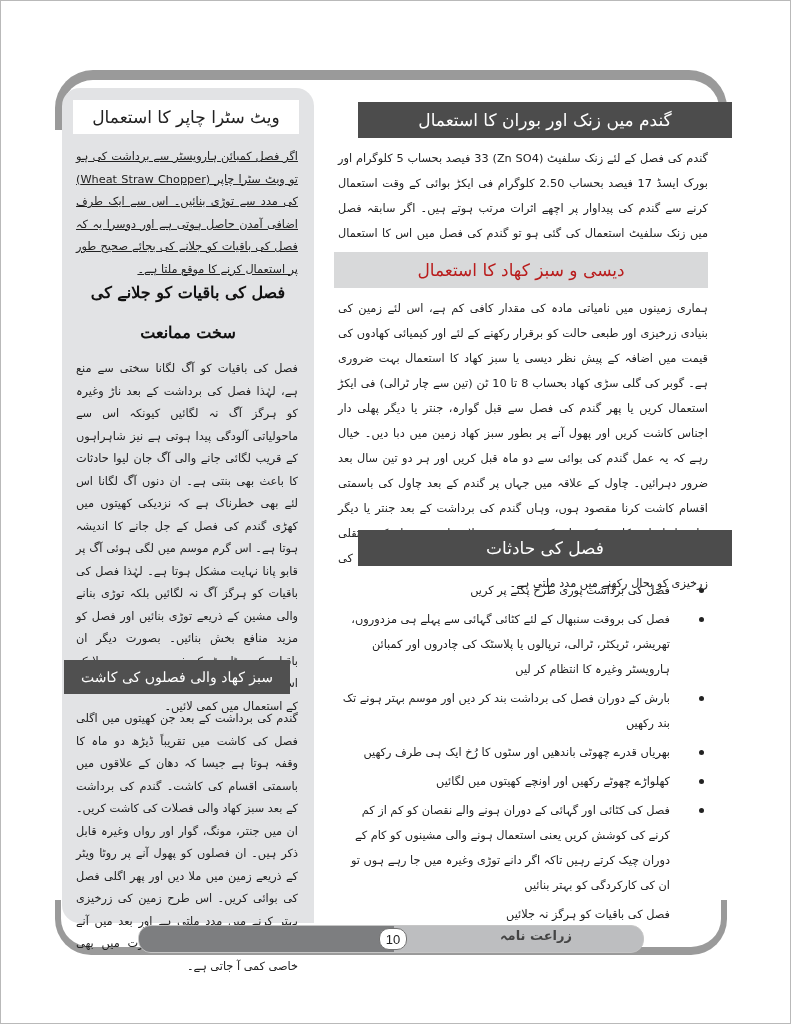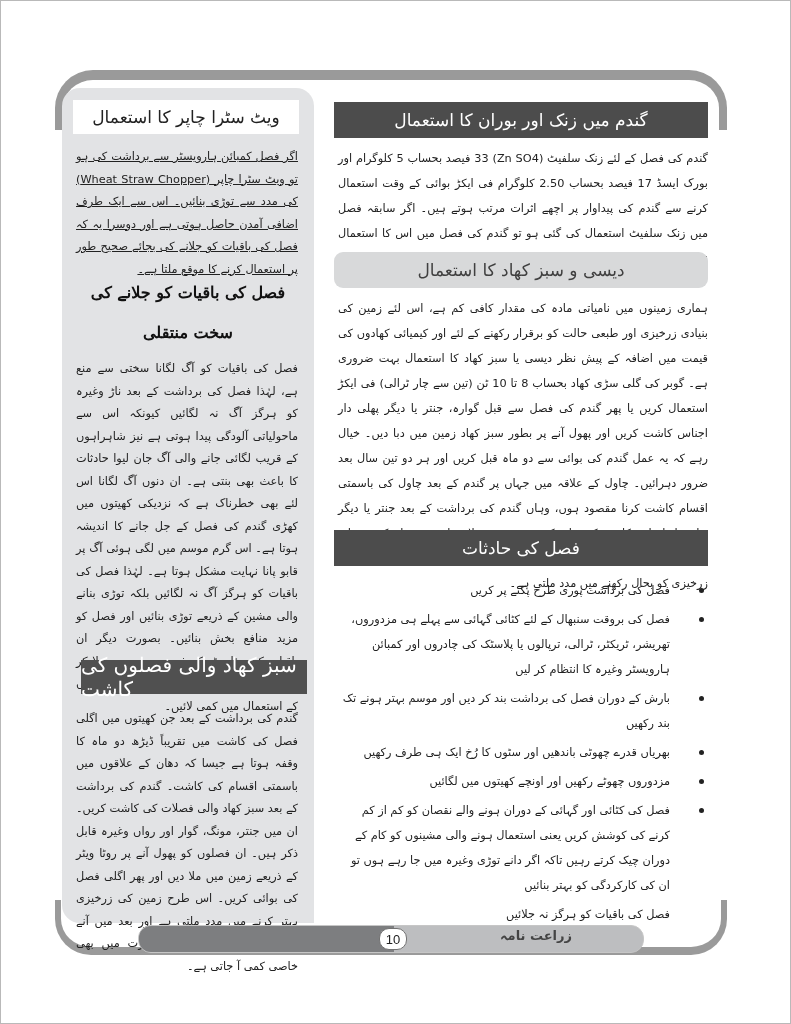--- a/index.html
+++ b/index.html
@@ -34,32 +34,32 @@
   }
   .sb-text {
     position: absolute; left: 76px; width: 222px; direction: rtl; text-align: justify;
     font-size: 11.3px; line-height: 22.5px; color: #222;
   }
   .sb-heading {
     position: absolute; left: 70px; width: 236px; direction: rtl; text-align: center;
     font-family: "DejaVu Serif", serif; font-weight: bold; font-size: 16px; line-height: 42px; color: #111;
   }
   .sb-title-dark {
-    position: absolute; left: 81px; top: 660px; width: 226px; height: 34px;
+    position: absolute; left: 64px; top: 660px; width: 226px; height: 34px;
     background: #505050; color: #fff; display: flex; align-items: center; justify-content: center;
-    font-family: "DejaVu Serif", serif; font-size: 20px;
+    font-family: "DejaVu Serif", serif; font-size: 14px;
   }
   
   .m-head {
     position: absolute; left: 334px; width: 374px; height: 36px;
     display: flex; align-items: center; justify-content: center;
     font-family: "DejaVu Serif", serif; font-size: 17px;
   }
-  .m-head.dark { background: #4c4c4c; color: #fff; }
-  .m-head.light { background: #d8d9da; color: #404040; border-radius: 9px; }
+  .m-head.dark { background: #4c4c4c; color: #fff; margin-left: 24px; }
+  .m-head.light { background: #d8d9da; color: #b91c1c; }
   .m-text {
     position: absolute; left: 338px; width: 370px; direction: rtl; text-align: justify;
     font-size: 11.3px; line-height: 25px; color: #222;
   }
   .bullets {
     position: absolute; left: 338px; top: 578px; width: 372px; margin: 0; padding: 0;
     list-style: none; direction: rtl; font-size: 11.3px; color: #222;
   }
   .bullets li { position: relative; padding-right: 0; margin-right: 40px; line-height: 25px; margin-bottom: 4px; }
   .bullets li .dot {
@@ -88,39 +88,39 @@
 
 <div class="page-border"></div>
 <div class="frame-top"></div>
 <div class="frame-bottom"></div>
 
 <div class="sidebar"></div>
 <div class="sb-title">ویٹ سٹرا چاپر کا استعمال</div>
 <div class="sb-text" style="top:146px;text-decoration:underline;">اگر فصل کمبائن ہارویسٹر سے برداشت کی ہو تو ویٹ سٹرا چاپر (Wheat Straw Chopper) کی مدد سے توڑی بنائیں۔ اس سے ایک طرف اضافی آمدن حاصل ہوتی ہے اور دوسرا یہ کہ فصل کی باقیات کو جلانے کی بجائے صحیح طور پر استعمال کرنے کا موقع ملتا ہے۔</div>
 
 <div class="sb-heading" style="top:272px;">فصل کی باقیات کو جلانے کی</div>
-<div class="sb-heading" style="top:312px;">سخت منتقلی</div>
+<div class="sb-heading" style="top:312px;">سخت ممانعت</div>
 <div class="sb-text" style="top:358px;">فصل کی باقیات کو آگ لگانا سختی سے منع ہے، لہٰذا فصل کی برداشت کے بعد ناڑ وغیرہ کو ہرگز آگ نہ لگائیں کیونکہ اس سے ماحولیاتی آلودگی پیدا ہوتی ہے نیز شاہراہوں کے قریب لگائی جانے والی آگ جان لیوا حادثات کا باعث بھی بنتی ہے۔ ان دنوں آگ لگانا اس لئے بھی خطرناک ہے کہ نزدیکی کھیتوں میں کھڑی گندم کی فصل کے جل جانے کا اندیشہ ہوتا ہے۔ اس گرم موسم میں لگی ہوئی آگ پر قابو پانا نہایت مشکل ہوتا ہے۔ لہٰذا فصل کی باقیات کو ہرگز آگ نہ لگائیں بلکہ توڑی بنانے والی مشین کے ذریعے توڑی بنائیں اور فصل کو مزید منافع بخش بنائیں۔ بصورت دیگر ان باقیات کو روٹا ویٹر کے ذریعے زمین میں ملا کر اس کی زرخیزی کو بڑھائیں اور قیمتی کھادوں کے استعمال میں کمی لائیں۔</div>
 
 <div class="sb-title-dark">سبز کھاد والی فصلوں کی کاشت</div>
 <div class="sb-text" style="top:708px;">گندم کی برداشت کے بعد جن کھیتوں میں اگلی فصل کی کاشت میں تقریباً ڈیڑھ دو ماہ کا وقفہ ہوتا ہے جیسا کہ دھان کے علاقوں میں باسمتی اقسام کی کاشت۔ گندم کی برداشت کے بعد سبز کھاد والی فصلات کی کاشت کریں۔ ان میں جنتر، مونگ، گوار اور رواں وغیرہ قابل ذکر ہیں۔ ان فصلوں کو پھول آنے پر روٹا ویٹر کے ذریعے زمین میں ملا دیں اور پھر اگلی فصل کی بوائی کریں۔ اس طرح زمین کی زرخیزی بہتر کرنے میں مدد ملتی ہے اور بعد میں آنے والی فصل کی کھاد کی ضرورت میں بھی خاصی کمی آ جاتی ہے۔</div>
 
 <div class="m-head dark" style="top:102px;">گندم میں زنک اور بوران کا استعمال</div>
 <div class="m-text" style="top:146px;">گندم کی فصل کے لئے زنک سلفیٹ (Zn SO4) 33 فیصد بحساب 5 کلوگرام اور بورک ایسڈ 17 فیصد بحساب 2.50 کلوگرام فی ایکڑ بوائی کے وقت استعمال کرنے سے گندم کی پیداوار پر اچھے اثرات مرتب ہوتے ہیں۔ اگر سابقہ فصل میں زنک سلفیٹ استعمال کی گئی ہو تو گندم کی فصل میں اس کا استعمال نہ کریں۔</div>
 
 <div class="m-head light" style="top:252px;">دیسی و سبز کھاد کا استعمال</div>
 <div class="m-text" style="top:296px;">ہماری زمینوں میں نامیاتی مادہ کی مقدار کافی کم ہے، اس لئے زمین کی بنیادی زرخیزی اور طبعی حالت کو برقرار رکھنے کے لئے اور کیمیائی کھادوں کی قیمت میں اضافہ کے پیش نظر دیسی یا سبز کھاد کا استعمال بہت ضروری ہے۔ گوبر کی گلی سڑی کھاد بحساب 8 تا 10 ٹن (تین سے چار ٹرالی) فی ایکڑ استعمال کریں یا پھر گندم کی فصل سے قبل گوارہ، جنتر یا دیگر پھلی دار اجناس کاشت کریں اور پھول آنے پر بطور سبز کھاد زمین میں دبا دیں۔ خیال رہے کہ یہ عمل گندم کی بوائی سے دو ماہ قبل کریں اور ہر دو تین سال بعد ضرور دہرائیں۔ چاول کے علاقہ میں جہاں پر گندم کے بعد چاول کی باسمتی اقسام کاشت کرنا مقصود ہوں، وہاں گندم کی برداشت کے بعد جنتر یا دیگر پھلی دار اجناس کاشت کی جا سکتی ہیں۔ یہ فصلات باسمتی دھان کی منتقلی سے 15 تا 20 دن پہلے ہل چلا کر زمین میں ملا دی جائیں تو بھی زمین کی زرخیزی کو بحال رکھنے میں مدد ملتی ہے۔</div>
 
 <div class="m-head dark" style="top:530px;">فصل کی حادثات</div>
 <ul class="bullets">
   <li><span class="dot"></span><span>فصل کی برداشت پوری طرح پکنے پر کریں</span></li>
   <li><span class="dot"></span><span>فصل کی بروقت سنبھال کے لئے کٹائی گہائی سے پہلے ہی مزدوروں، تھریشر، ٹریکٹر، ٹرالی، ترپالوں یا پلاسٹک کی چادروں اور کمبائن ہارویسٹر وغیرہ کا انتظام کر لیں</span></li>
   <li><span class="dot"></span><span>بارش کے دوران فصل کی برداشت بند کر دیں اور موسم بہتر ہونے تک بند رکھیں</span></li>
   <li><span class="dot"></span><span>بھریاں قدرے چھوٹی باندھیں اور سٹوں کا رُخ ایک ہی طرف رکھیں</span></li>
-  <li><span class="dot"></span><span>مزدوروں چھوٹے رکھیں اور اونچے کھیتوں میں لگائیں</span></li>
+  <li><span class="dot"></span><span>کھلواڑے چھوٹے رکھیں اور اونچے کھیتوں میں لگائیں</span></li>
   <li><span class="dot"></span><span>فصل کی کٹائی اور گہائی کے دوران ہونے والے نقصان کو کم از کم کرنے کی کوشش کریں یعنی استعمال ہونے والی مشینوں کو کام کے دوران چیک کرتے رہیں تاکہ اگر دانے توڑی وغیرہ میں جا رہے ہوں تو ان کی کارکردگی کو بہتر بنائیں</span></li>
   <div class="plain-line">فصل کی باقیات کو ہرگز نہ جلائیں</div>
 </ul>
 
 <div class="footer-bar">
   <div class="footer-dark"></div>
 </div>
 <div class="page-num">10</div>
 <div class="mag-name">زراعت نامہ</div>
 

